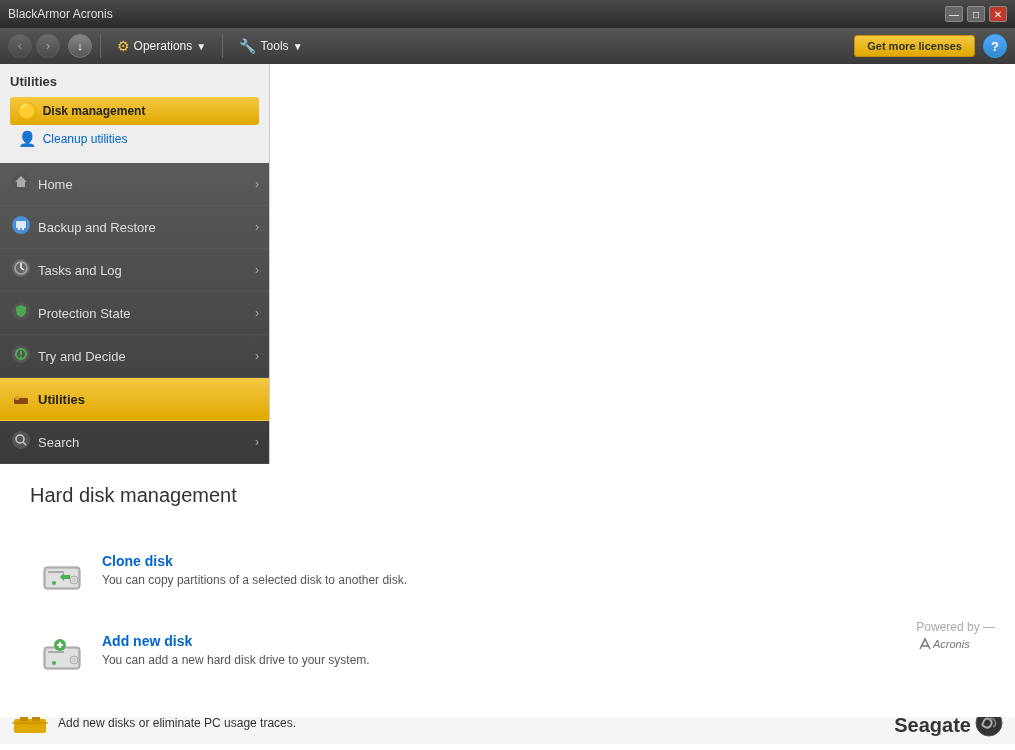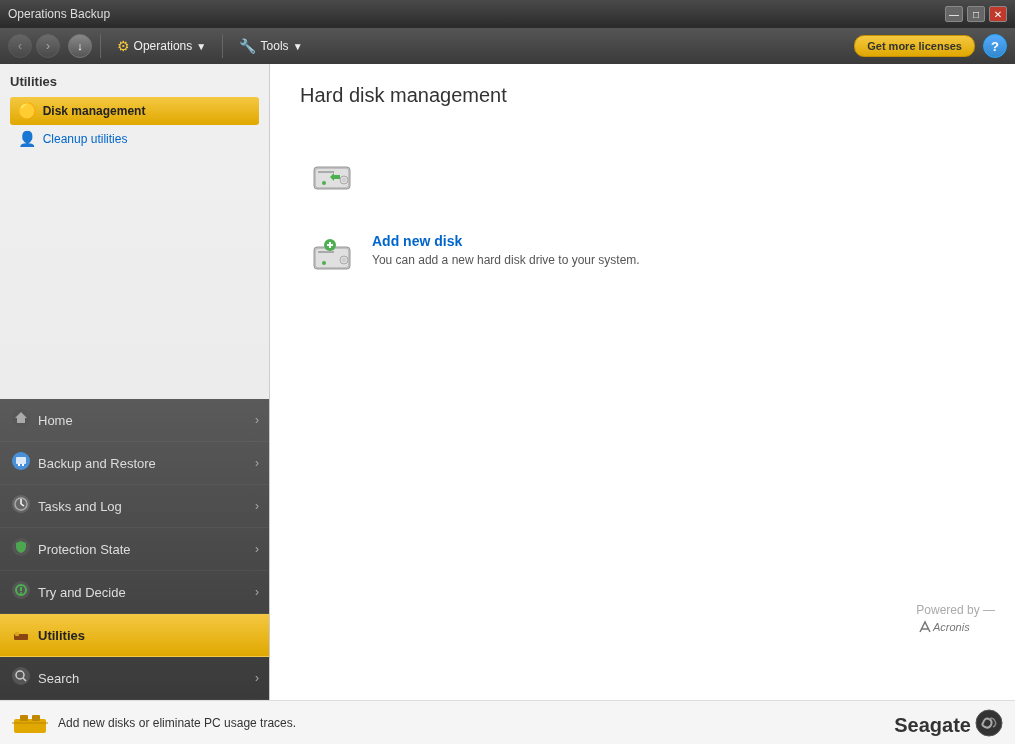--- a/index.html
+++ b/index.html
@@ -46,37 +46,37 @@
       border: 1px solid #777;
       display: flex; align-items: center; justify-content: center;
       color: #fff; font-size: 12px; cursor: pointer;
     }
     .tb-nav.disabled { opacity: 0.4; cursor: default; }
     .tb-separator { width: 1px; height: 24px; background: #666; margin: 0 4px; }
     .tb-right { margin-left: auto; display: flex; align-items: center; gap: 8px; }
     .get-licenses-btn {
       background: linear-gradient(to bottom, #f5c842, #e0a800);
       border: 1px solid #c89000;
-      border-radius: 10px;
+      border-radius: 3px;
       padding: 4px 12px;
       font-size: 11px;
       color: #333;
       cursor: pointer;
       font-weight: bold;
     }
     .help-btn {
       width: 24px; height: 24px; border-radius: 50%;
       background: linear-gradient(to bottom, #5af, #38c);
       border: 1px solid #2af;
       display: flex; align-items: center; justify-content: center;
       color: #fff; font-size: 13px; font-weight: bold; cursor: pointer;
     }
 
     
-    #main { display: flex; height: calc(750px - 28px - 36px - 50px); }
+    #main { display: flex; height: calc(750px - 28px - 36px - 50px); flex-direction: column; }
 
     
     #sidebar {
       width: 270px;
       background: linear-gradient(to bottom, #f0f0f0, #e8e8e8);
       border-right: 1px solid #ccc;
       display: flex;
       flex-direction: column;
     }
     #sidebar-utilities {
@@ -177,21 +177,21 @@
       margin-left: auto;
       font-size: 22px; font-weight: bold; color: #333;
       display: flex; align-items: flex-end; gap: 4px;
     }
   </style>
 </head>
 <body>
 
 <div id="titlebar">
   <div id="titlebar-title">
-    <span>Operations Backup</span>
+    <span>BlackArmor Acronis</span>
   </div>
   <div id="titlebar-controls">
     <div class="title-btn">—</div>
     <div class="title-btn">□</div>
     <div class="title-btn close">✕</div>
   </div>
 </div>
 
 <div id="toolbar">
   <div class="tb-nav disabled">‹</div>
@@ -332,20 +332,24 @@
       <div class="disk-icon">
         <svg width="48" height="48" viewBox="0 0 48 48">
           <rect x="4" y="14" width="36" height="22" rx="3" fill="#c0c0c0" stroke="#999" stroke-width="1"></rect>
           <rect x="6" y="16" width="32" height="18" rx="2" fill="#e0e0e0"></rect>
           <rect x="8" y="18" width="16" height="2" fill="#aaa"></rect>
           <circle cx="34" cy="27" r="4" fill="#ddd" stroke="#aaa" stroke-width="1"></circle>
           <circle cx="34" cy="27" r="2" fill="#ccc"></circle>
           <circle cx="14" cy="30" r="2" fill="#4CAF50"></circle>
           <path d="M20 24l4-4v2h6v4h-6v2z" fill="#4CAF50"></path>
         </svg>
+      </div>
+      <div class="disk-option-text">
+        <div class="disk-option-title">Clone disk</div>
+        <div class="disk-option-desc">You can copy partitions of a selected disk to another disk.</div>
       </div>
     </div>
 
     <div class="disk-option">
       <div class="disk-icon">
         <svg width="48" height="48" viewBox="0 0 48 48">
           <rect x="4" y="14" width="36" height="22" rx="3" fill="#c0c0c0" stroke="#999" stroke-width="1"></rect>
           <rect x="6" y="16" width="32" height="18" rx="2" fill="#e0e0e0"></rect>
           <rect x="8" y="18" width="16" height="2" fill="#aaa"></rect>
           <circle cx="34" cy="27" r="4" fill="#ddd" stroke="#aaa" stroke-width="1"></circle>

